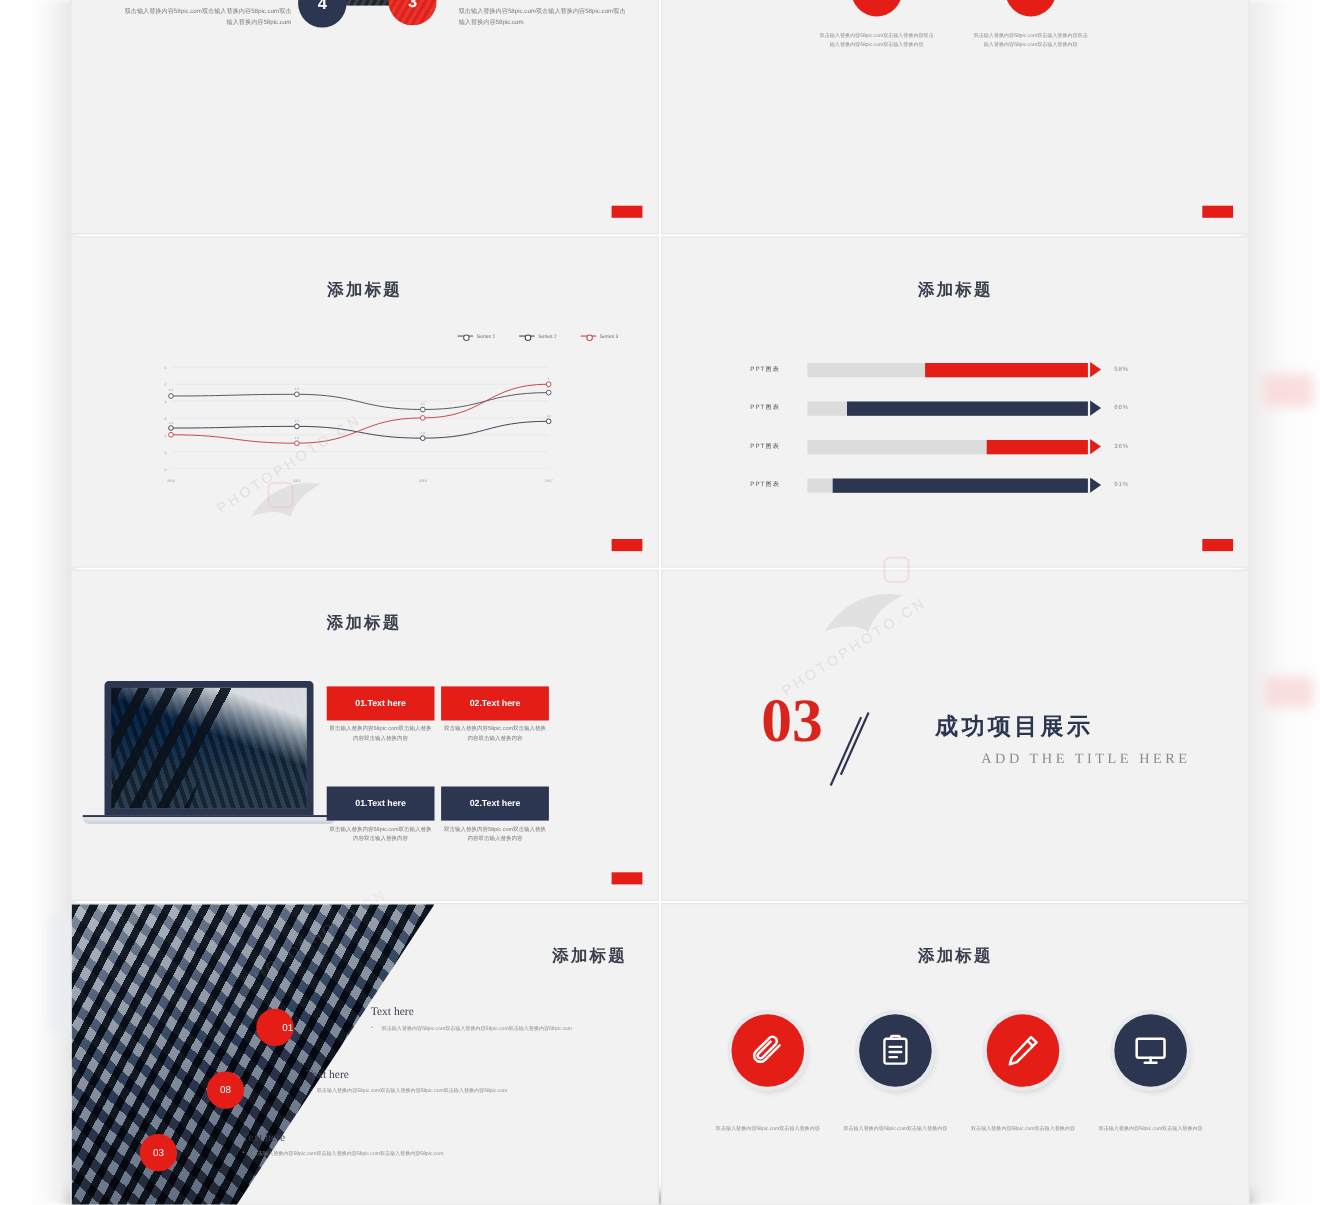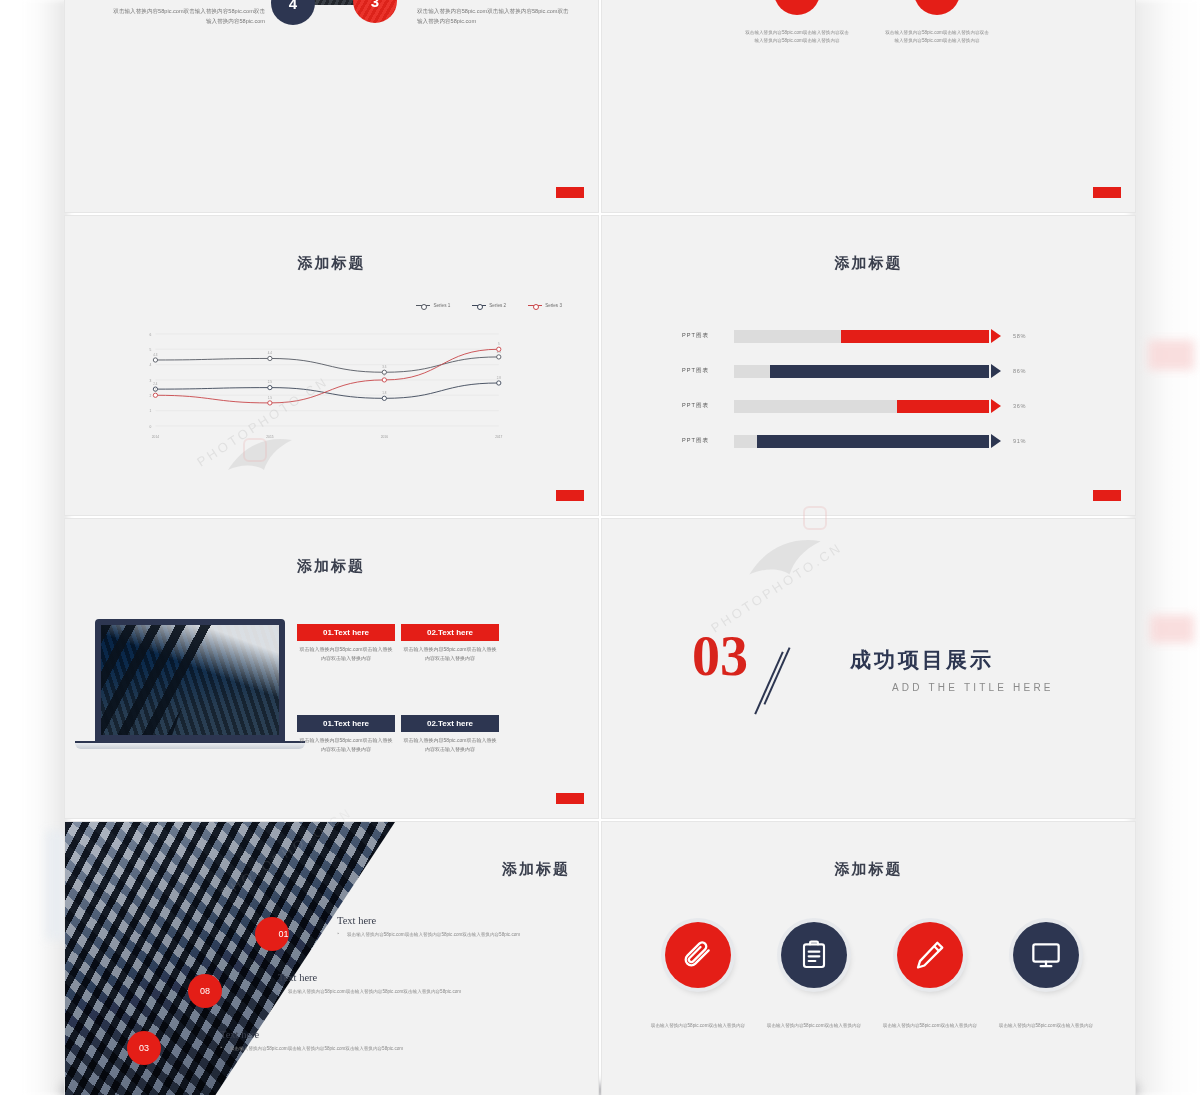--- a/index.html
+++ b/index.html
@@ -125,33 +125,33 @@
     background: repeating-linear-gradient(118deg, rgba(10,18,28,.92) 0 9px, rgba(255,255,255,0) 9px 22px);
     clip-path: polygon(0 0, 62% 0, 40% 100%, 0 100%);
   }
   .lap-base {
     width: 230px; height: 8px; margin-left: 0;
     background: linear-gradient(#e9ecf0,#c9ced6);
     border-radius: 0 0 6px 6px; border-top: 2px solid #2d3651;
   }
   .box { position: absolute; width: 98px; }
   .box-hd {
-    height: 17px; display: flex; align-items: center; justify-content: center;
+    height: 31px; display: flex; align-items: center; justify-content: center;
     color: #fff; font-size: 8px; font-weight: bold;
   }
   .box-bd { font-size: 5px; line-height: 1.8; color: #777; text-align: center; padding: 4px 2px 0; }
 
   
   .sec-num { position: absolute; left: 90px; top: 105px; font-size: 56px;
              font-weight: bold; color: #d8241c; font-family: "Liberation Serif", serif; }
   .sec-slash { position: absolute; width: 2px; background: #2d3651; transform: rotate(24deg); }
   .sec-title { position: absolute; left: 248px; top: 127px; font-size: 21px;
                font-weight: bold; color: #2d3651; letter-spacing: 3px; }
-  .sec-sub { position: absolute; left: 290px; top: 163px; font-size: 10px;
-             color: #8a8a8a; letter-spacing: 3.2px; }
+  .sec-sub { position: absolute; left: 290px; top: 163px; font-size: 13px;
+             color: #8a8a8a; letter-spacing: 3.2px; font-family: Liberation Serif, serif; }
 
   
   .bld {
     position: absolute; left: 0; top: 0; width: 330px; height: 301px;
     clip-path: polygon(0 0, 100% 0, 40% 100%, 0 100%);
     background:
       repeating-linear-gradient(118deg, rgba(18,26,38,.95) 0 7px, rgba(205,210,218,.55) 7px 15px),
       repeating-linear-gradient(42deg, rgba(25,34,48,.75) 0 9px, rgba(190,196,206,.35) 9px 19px),
       linear-gradient(160deg,#b9bfc8 0%, #7b838f 45%, #414a58 100%);
     background-blend-mode: multiply, overlay, normal;
@@ -387,21 +387,21 @@
         <div class="sec-sub">ADD THE TITLE HERE</div>
       </div>
     </div>
 
     <div class="row">
 
       <div class="slide">
         <div class="bld"></div>
         <div class="slide-title" style="text-align:right;right:28px;width:auto;left:auto;">添加标题</div>
 
-        <div class="b-num" style="left:190px; top:95px;padding-left:23px;">
+        <div class="b-num" style="left:168px; top:95px;padding-left:23px;">
             <span>01</span>
           </div>
         <div class="b-num" style="left:123px; top:152px;">
             <span>08</span>
           </div>
         <div class="b-num" style="left:62px;  top:209px;">
             <span>03</span>
           </div>
 
         <div class="b-blk" style="left:272px; top:93px;">

